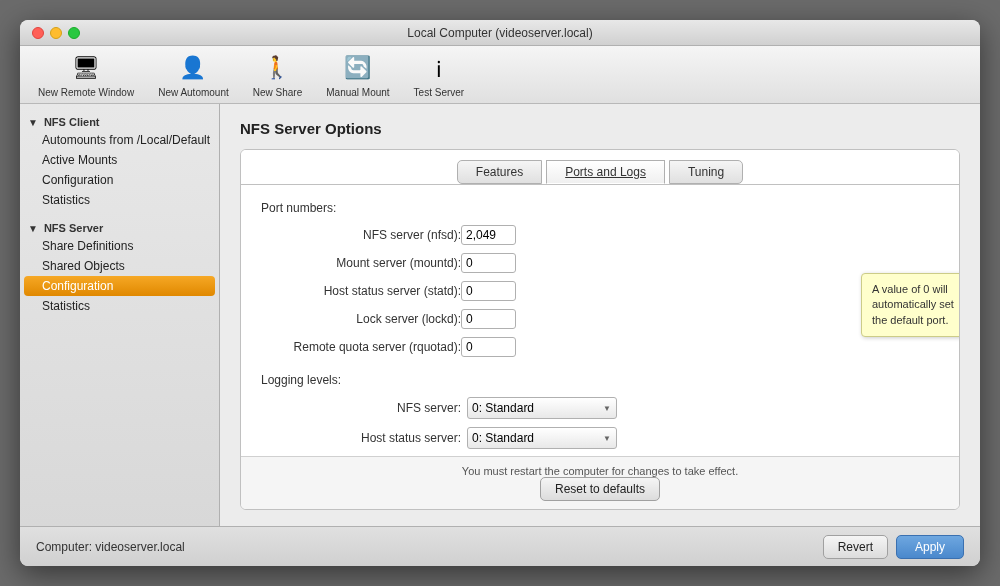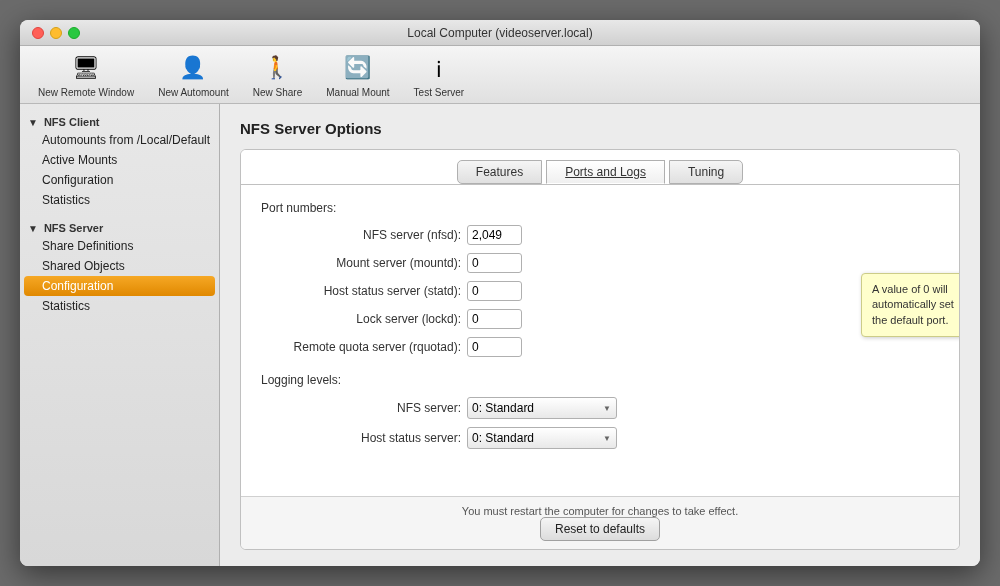--- a/index.html
+++ b/index.html
@@ -198,21 +198,20 @@
       color: #333;
       flex-shrink: 0;
     }
     .form-input {
       height: 20px;
       border: 1px solid #b0b0b0;
       border-radius: 3px;
       background: white;
       padding: 0 4px;
       font-size: 12px;
-      margin-left: 6px;
       width: 55px;
     }
     .select-wrapper {
       position: relative;
       margin-left: 6px;
     }
     .select-wrapper::after {
       content: '▼';
       font-size: 8px;
       color: #666;
@@ -445,13 +444,20 @@
         </div>
 
         <div class="panel-footer">
           <span class="footer-msg">You must restart the computer for changes to take effect.</span>
           <button class="btn">Reset to defaults</button>
         </div>
       </div>
     </div>
   </div>
 
+  <div class="bottom-bar">
+    <span class="bottom-computer">Computer: videoserver.local</span>
+    <div class="bottom-buttons">
+      <button class="btn">Revert</button>
+      <button class="btn-apply">Apply</button>
+    </div>
+  </div>
 </div>
 
 </body></html>

